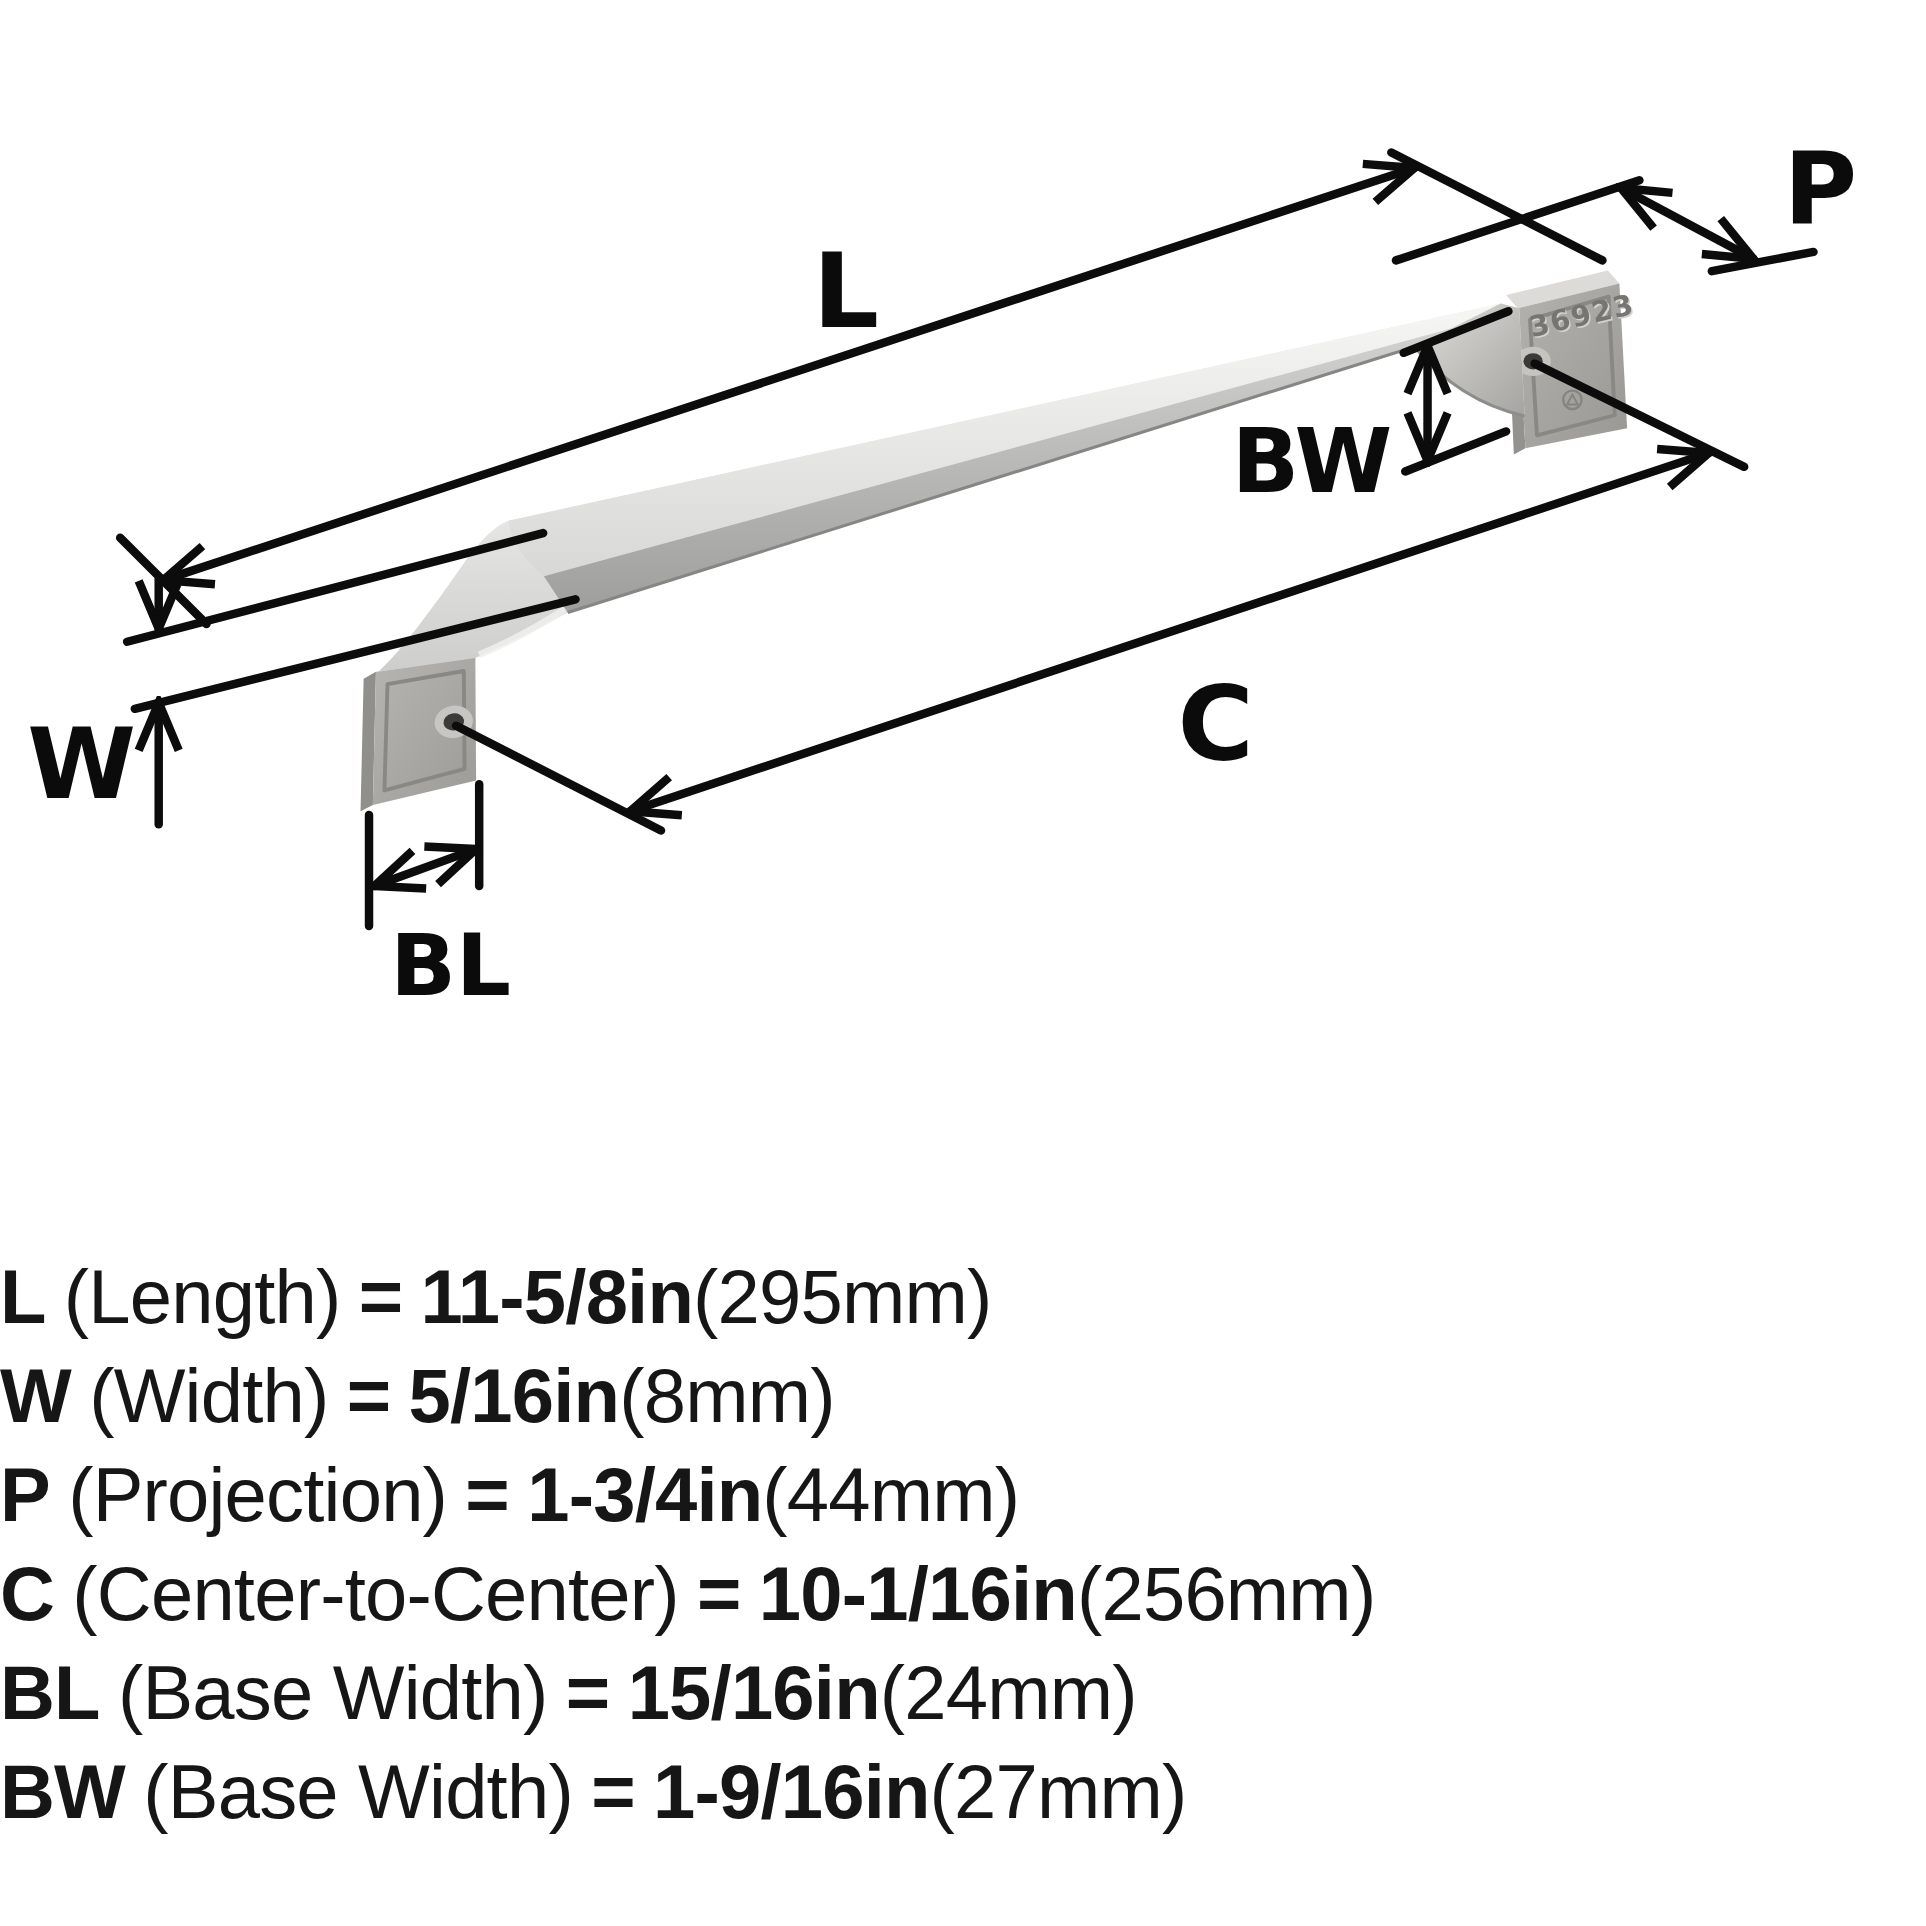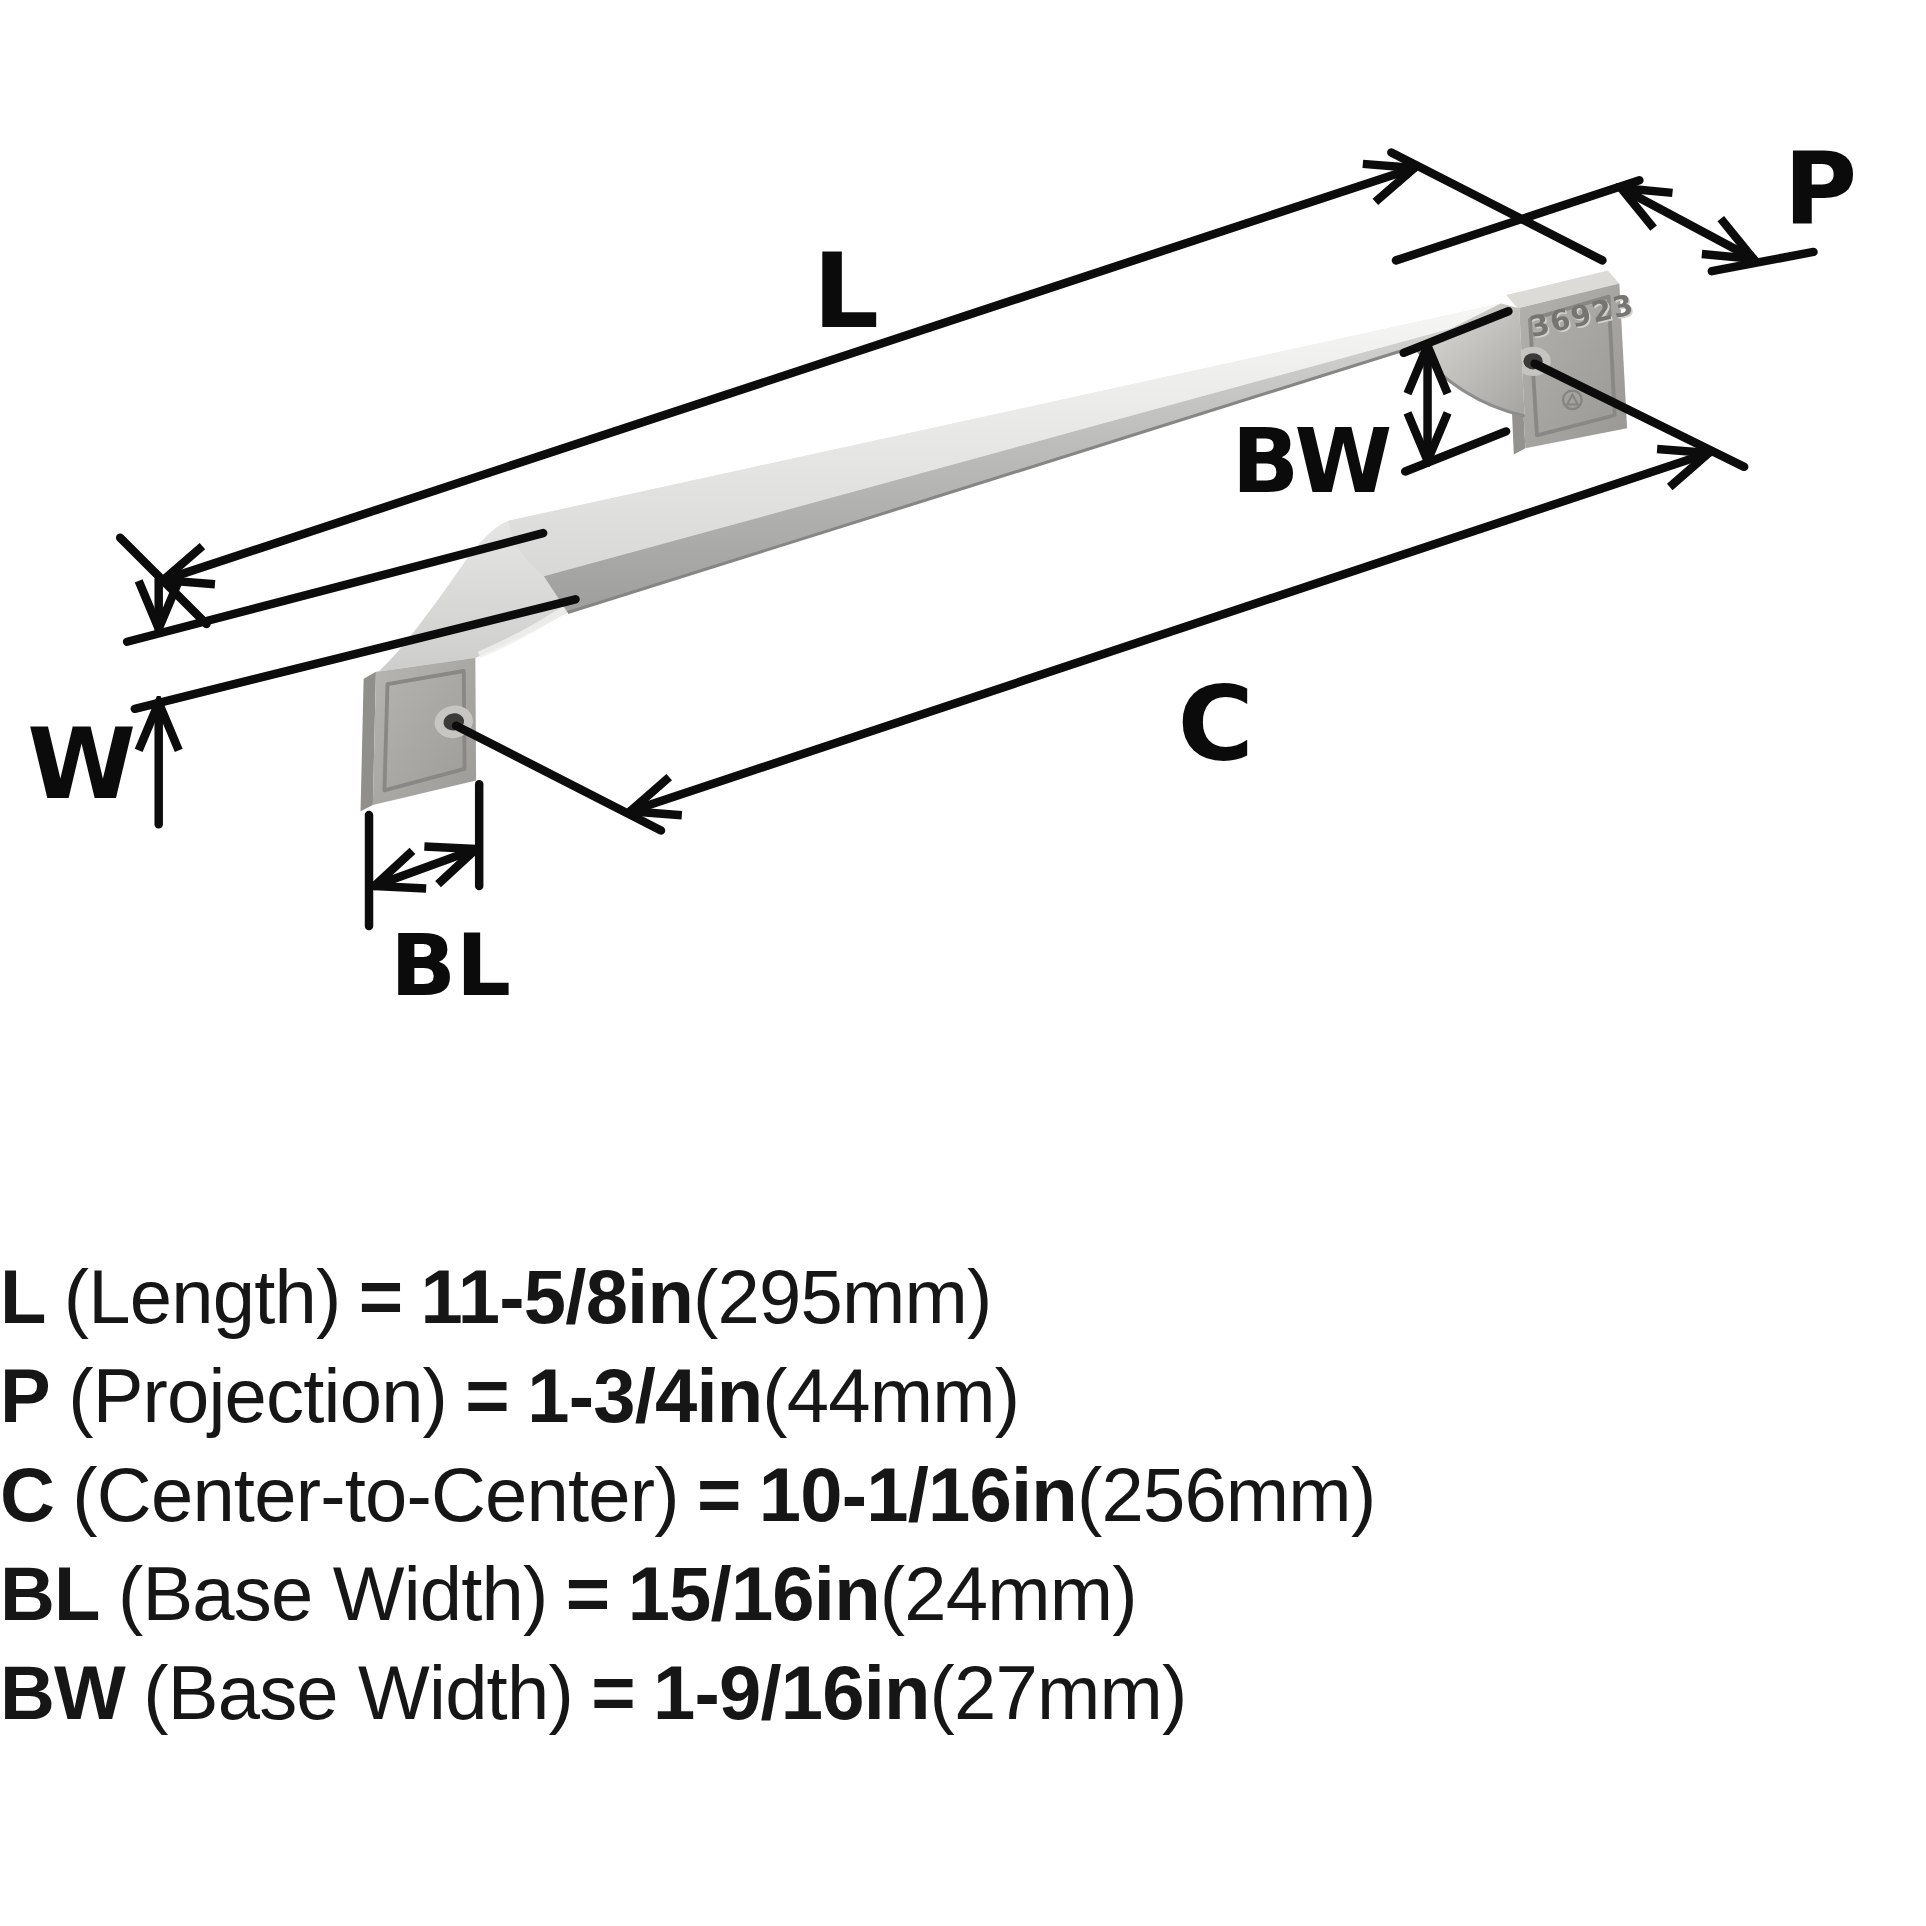--- a/index.html
+++ b/index.html
@@ -134,20 +134,23 @@
   <text class="dim-label" x="106" y="1036" font-size="128" text-anchor="middle">W</text>
   <text class="dim-label" x="1703" y="638" font-size="115" text-anchor="middle">BW</text>
   <text class="dim-label" x="585" y="1291" font-size="112" text-anchor="middle">BL</text>
 </svg>
 
 <div id="legend">
   <div class="legend-row">
     <span class="seg b gap">L</span><span class="seg t gap">(Length)</span><span class="seg b gap">=</span><span class="seg b">11-5/8in</span><span class="seg t">(295mm)</span>
   </div>
   <div class="legend-row">
+    <span class="seg b gap">W</span><span class="seg t gap">(Width)</span><span class="seg b gap">=</span><span class="seg b">5/16in</span><span class="seg t">(8mm)</span>
+  </div>
+  <div class="legend-row">
     <span class="seg b gap">P</span><span class="seg t gap">(Projection)</span><span class="seg b gap">=</span><span class="seg b">1-3/4in</span><span class="seg t">(44mm)</span>
   </div>
   <div class="legend-row">
     <span class="seg b gap">C</span><span class="seg t gap">(Center-to-Center)</span><span class="seg b gap">=</span><span class="seg b">10-1/16in</span><span class="seg t">(256mm)</span>
   </div>
   <div class="legend-row">
     <span class="seg b gap">BL</span><span class="seg t gap">(Base Width)</span><span class="seg b gap">=</span><span class="seg b">15/16in</span><span class="seg t">(24mm)</span>
   </div>
   <div class="legend-row">
     <span class="seg b gap">BW</span><span class="seg t gap">(Base Width)</span><span class="seg b gap">=</span><span class="seg b">1-9/16in</span><span class="seg t">(27mm)</span>

